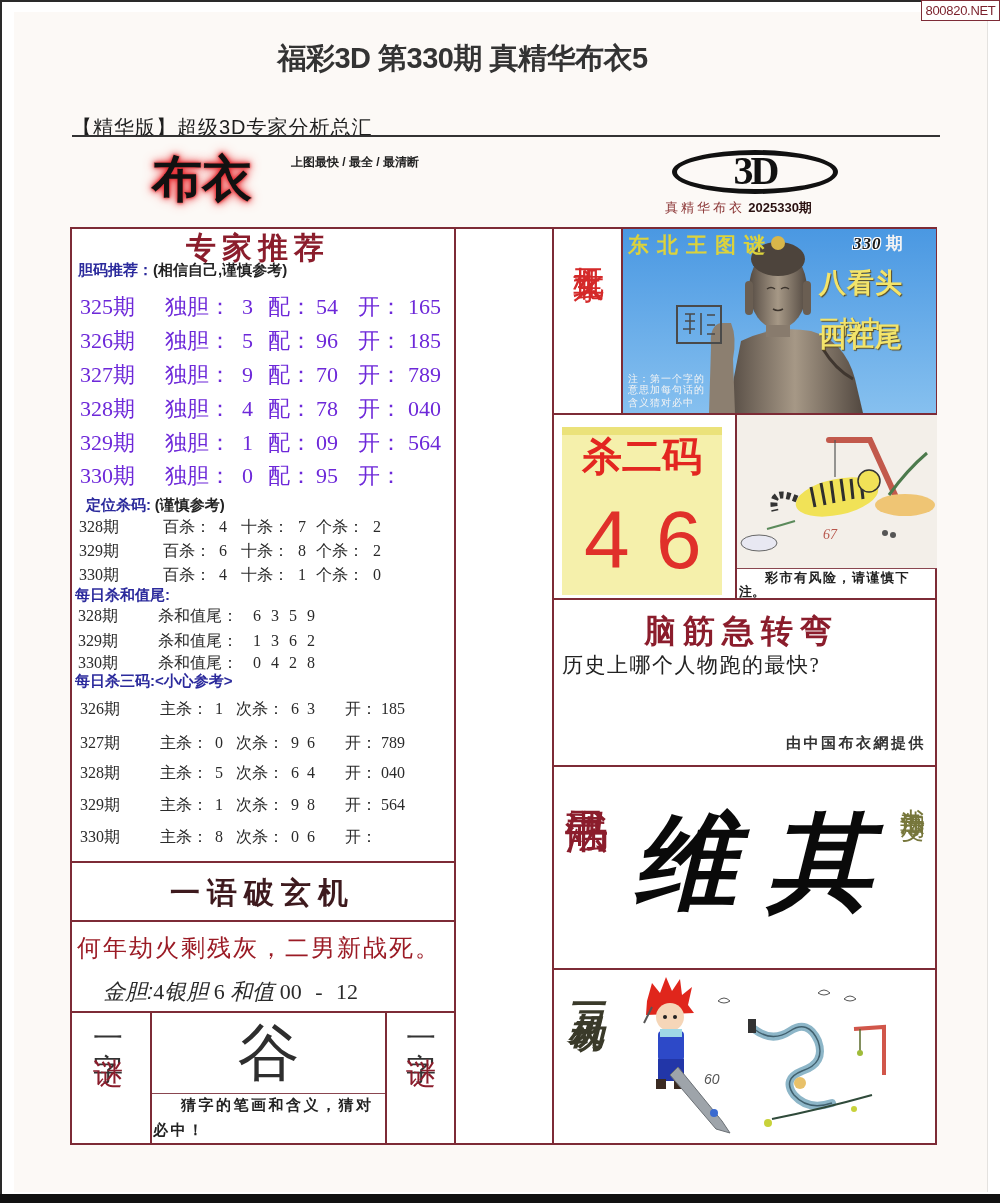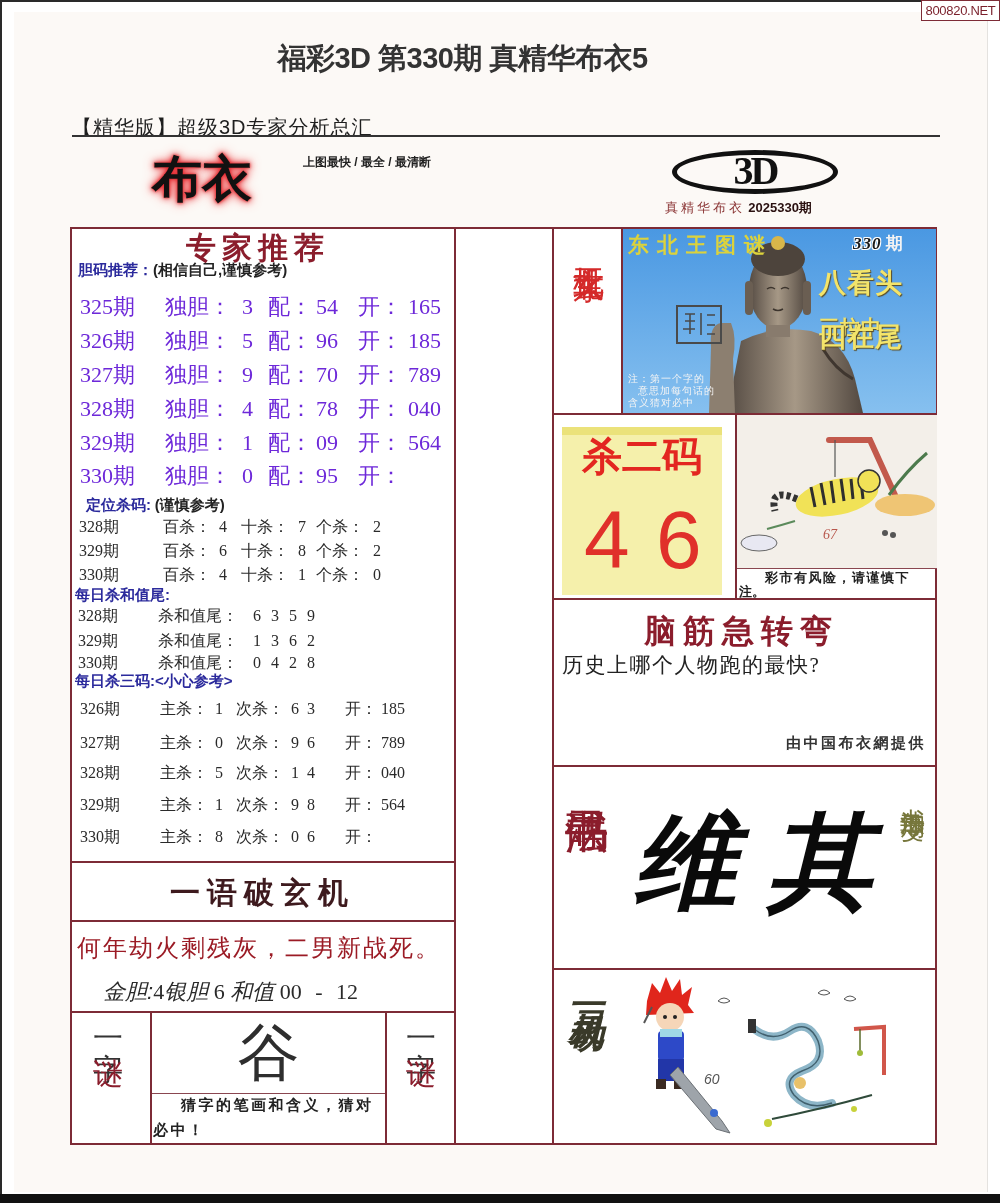--- a/index.html
+++ b/index.html
@@ -27,21 +27,21 @@
   <div class="abs" style="left:0;top:1194px;width:1000px;height:9px;background:#111;"></div>
 
   <div class="abs sans" style="left:921px;top:0;width:77px;height:19px;border:1px solid #7d2b36;background:#fff;color:#7a1f2b;font-size:13px;line-height:19px;text-align:center;letter-spacing:-0.3px;">800820.NET</div>
 
   <div class="abs sans" style="left:250px;top:40px;width:425px;text-align:center;font-size:29px;font-weight:bold;color:#333;line-height:36px;letter-spacing:-0.5px;">福彩3D 第330期 真精华布衣5</div>
 
   <div class="abs sans" style="left:72px;top:115px;font-size:20px;line-height:24px;color:#1e1e1e;letter-spacing:1px;">【精华版】超级3D专家分析总汇</div>
   <div class="abs" style="left:72px;top:135px;width:868px;height:2px;background:#333;"></div>
 
   <div class="abs sans" style="left:152px;top:152px;font-size:50px;line-height:54px;font-weight:bold;color:#111;text-shadow:0 0 6px #e0202a,0 0 12px #f03a3a,0 0 3px #c00;">布衣</div>
-  <div class="abs sans" style="left:291px;top:155px;font-size:12px;line-height:15px;font-weight:bold;color:#222;margin-left:12px;">上图最快 / 最全 / 最清断</div>
+  <div class="abs sans" style="left:291px;top:155px;font-size:12px;line-height:15px;font-weight:bold;color:#222;">上图最快 / 最全 / 最清断</div>
 
   <div class="abs" style="left:672px;top:150px;width:166px;height:44px;border:5px solid #111;border-radius:50%;box-sizing:border-box;"></div>
   <div class="abs serif" style="left:712px;top:146px;width:86px;text-align:center;font-size:40px;line-height:50px;font-weight:bold;color:#111;letter-spacing:-3px;">3D</div>
   <div class="abs serif" style="left:665px;top:200px;font-size:13px;line-height:16px;">
     <span style="color:#8a3434;letter-spacing:3px;">真精华布衣</span>
     <span class="sans" style="color:#2a1010;font-weight:bold;">2025330期</span>
   </div>
 
   <div class="abs" style="left:70px;top:227px;width:867px;height:918px;border:2px solid #7d2b36;box-sizing:border-box;background:#fff;"></div>
   <div class="ln" style="left:454px;top:227px;width:2px;height:918px;"></div>
@@ -189,21 +189,21 @@
     <div class="abs row16" style="left:236px;top:733px;">次杀：</div>
     <div class="abs row16" style="left:291px;top:733px;word-spacing:4px;">9 6</div>
     <div class="abs row16" style="left:345px;top:733px;">开：</div>
     <div class="abs row16" style="left:381px;top:733px;">789</div>
   </div>
   <div>
     <div class="abs row16" style="left:80px;top:763px;">328期</div>
     <div class="abs row16" style="left:160px;top:763px;">主杀：</div>
     <div class="abs row16" style="left:215px;top:763px;">5</div>
     <div class="abs row16" style="left:236px;top:763px;">次杀：</div>
-    <div class="abs row16" style="left:291px;top:763px;word-spacing:4px;">1 4</div>
+    <div class="abs row16" style="left:291px;top:763px;word-spacing:4px;">6 4</div>
     <div class="abs row16" style="left:345px;top:763px;">开：</div>
     <div class="abs row16" style="left:381px;top:763px;">040</div>
   </div>
   <div>
     <div class="abs row16" style="left:80px;top:795px;">329期</div>
     <div class="abs row16" style="left:160px;top:795px;">主杀：</div>
     <div class="abs row16" style="left:215px;top:795px;">1</div>
     <div class="abs row16" style="left:236px;top:795px;">次杀：</div>
     <div class="abs row16" style="left:291px;top:795px;word-spacing:4px;">9 8</div>
     <div class="abs row16" style="left:345px;top:795px;">开：</div>
@@ -272,21 +272,21 @@
     </svg>
     <div class="abs sans" style="left:5px;top:4px;font-size:21px;line-height:24px;color:#dcd23c;letter-spacing:8px;font-weight:bold;">东北王图谜</div>
     <div class="abs serif" style="left:230px;top:4px;font-size:17px;line-height:22px;">
       <span style="font-style:italic;font-weight:bold;color:#1a1a1a;text-shadow:1px 1px 0 #fff,-1px -1px 0 #fff,1px -1px 0 #fff,-1px 1px 0 #fff;letter-spacing:1px;">330</span>
       <span class="sans" style="color:#f3f3f3;font-weight:bold;">期</span>
     </div>
     <div class="abs sans" style="left:196px;top:40px;font-size:27px;line-height:28px;font-weight:bold;color:#f3e46a;text-shadow:1px 1px 1px #5a4a20;letter-spacing:1px;">八看头</div>
     <div class="abs sans" style="left:196px;top:84px;font-size:20px;line-height:28px;font-weight:bold;color:#f3e46a;text-shadow:1px 1px 1px #5a4a20;letter-spacing:1px;">三拉中</div>
     <div class="abs sans" style="left:196px;top:94px;font-size:27px;line-height:28px;font-weight:bold;color:#f3e46a;text-shadow:1px 1px 1px #5a4a20;letter-spacing:1px;">四在尾</div>
     <div class="abs sans" style="left:5px;top:144px;font-size:10px;line-height:12px;color:#f4f4f4;letter-spacing:1px;">注：第一个字的</div>
-    <div class="abs sans" style="left:15px;top:156px;font-size:10px;line-height:12px;color:#f4f4f4;letter-spacing:1px;">意思加每句话的</div>
+    <div class="abs sans" style="left:5px;top:156px;font-size:10px;line-height:12px;color:#f4f4f4;letter-spacing:1px;font-family:Liberation Mono, monospace;">意思加每句话的</div>
     <div class="abs sans" style="left:5px;top:168px;font-size:10px;line-height:12px;color:#f4f4f4;letter-spacing:1px;">含义猜对必中</div>
   </div>
 
   <div class="abs" style="left:562px;top:427px;width:160px;height:168px;background:#f5f0ab;border-top:8px solid #ebe27a;box-sizing:border-box;"></div>
   <div class="abs sans" style="left:562px;top:432px;width:160px;text-align:center;font-size:40px;line-height:48px;color:#e32620;font-weight:bold;">杀二码</div>
   <div class="abs sans" style="left:584px;top:498px;font-size:82px;line-height:84px;color:#e0302a;">4</div>
   <div class="abs sans" style="left:656px;top:498px;font-size:82px;line-height:84px;color:#e0302a;">6</div>
 
   <div class="abs" style="left:737px;top:415px;width:200px;height:168px;overflow:hidden;">
     <svg width="200" height="153" viewBox="0 0 200 153">

